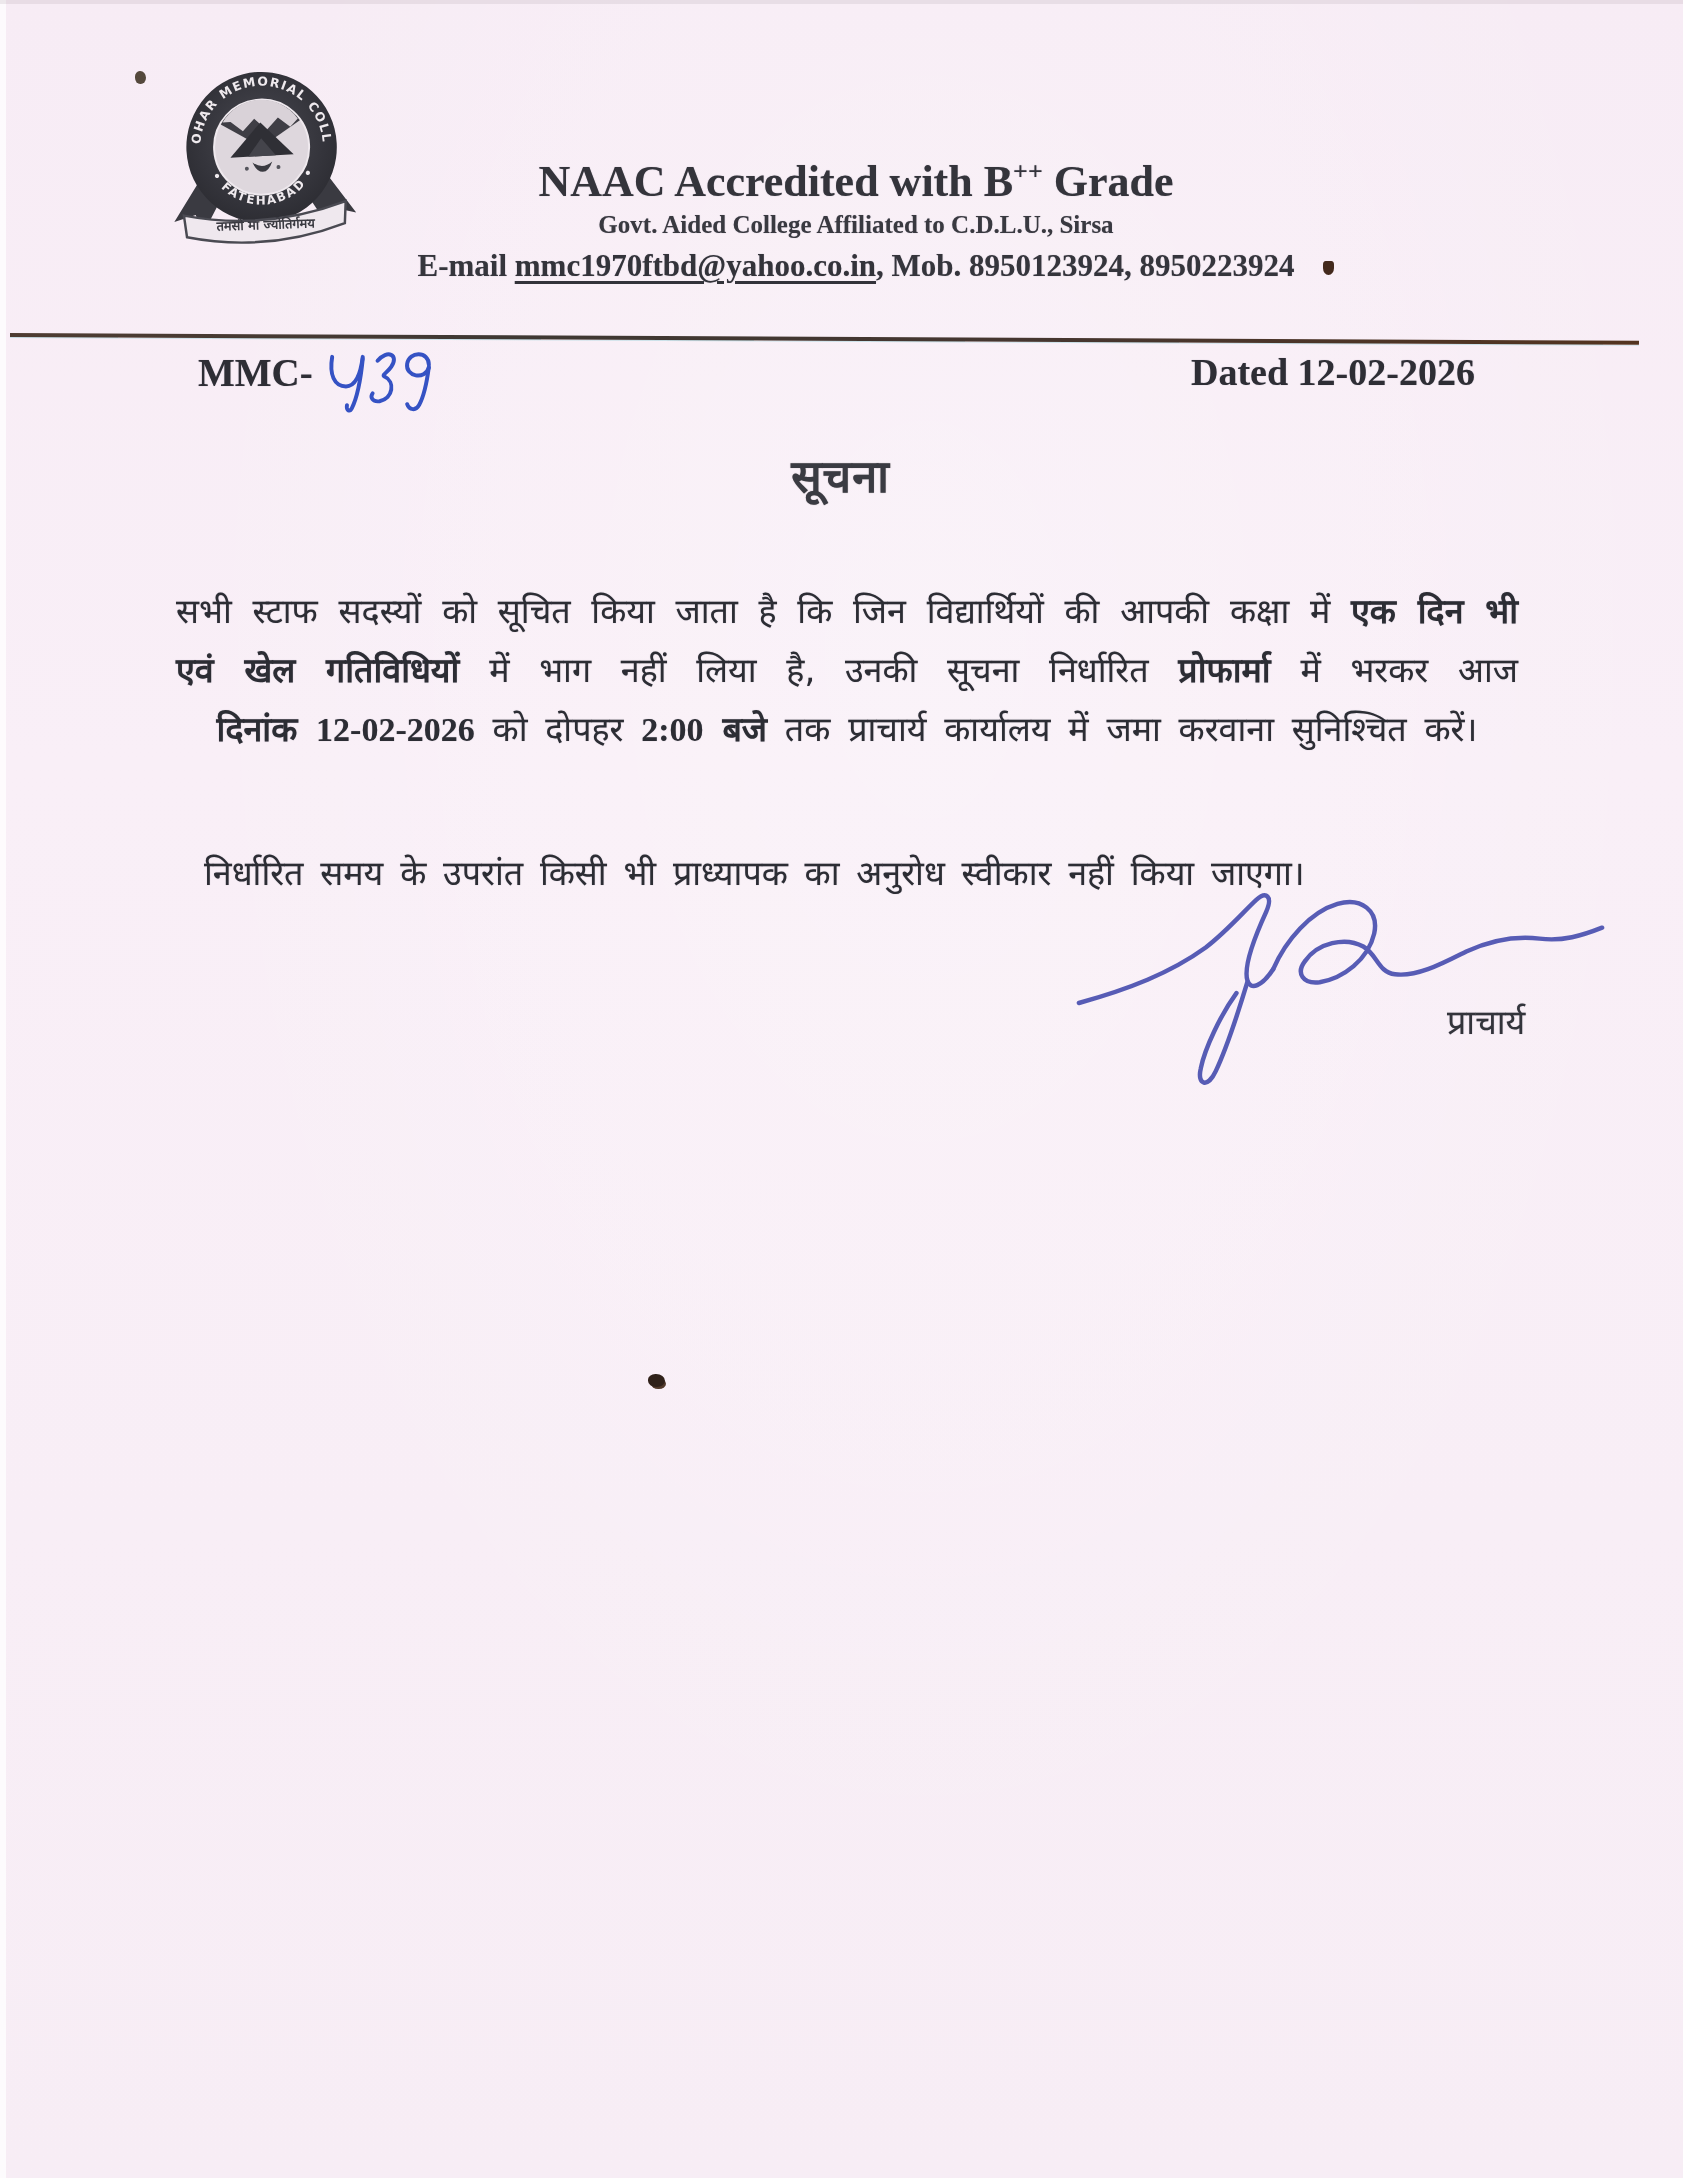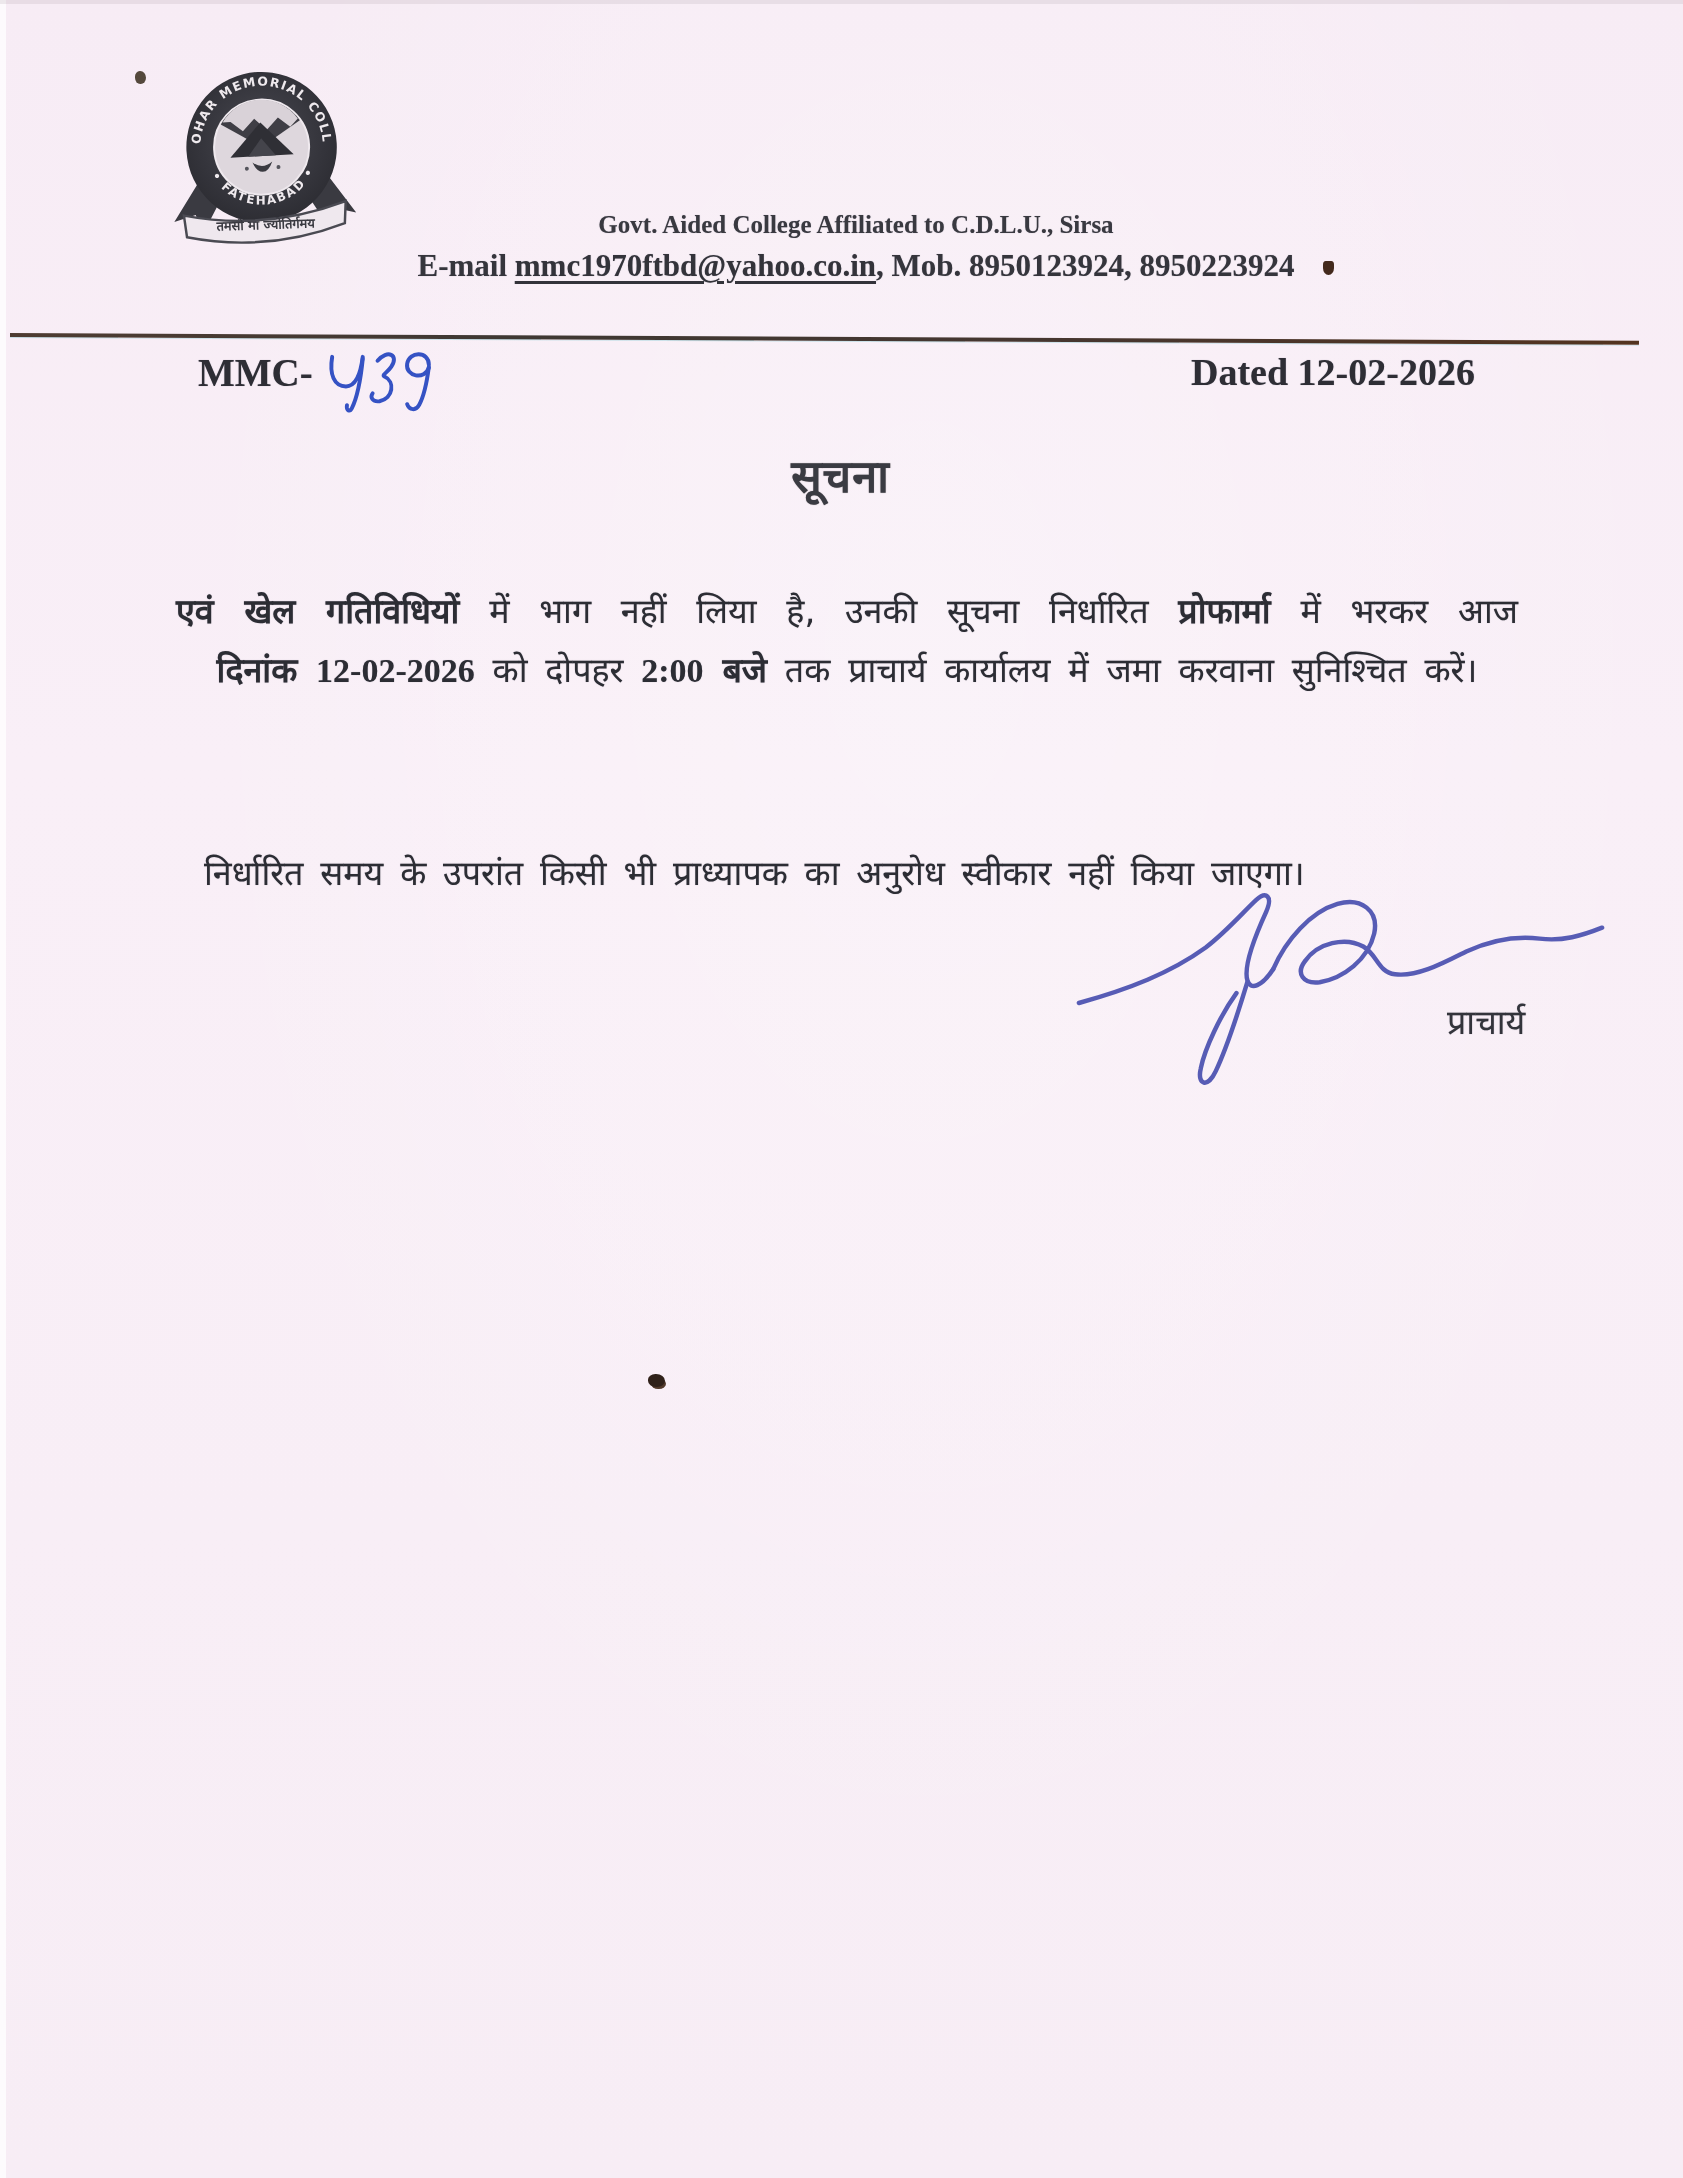--- a/index.html
+++ b/index.html
@@ -139,20 +139,21 @@
         <text font-family="DejaVu Sans, sans-serif" font-size="12" font-weight="bold" fill="#efeaee" letter-spacing="2">
           <textPath href="#arcBot" startOffset="50%" text-anchor="middle">• FATEHABAD •</textPath>
         </text>
 
         <path d="M 20 152 Q 102 172 184 146 L 182 168 Q 102 194 22 174 Z" fill="#efe8ee" stroke="#4a4a52" stroke-width="2.5"></path>
         <text x="102" y="170" text-anchor="middle" font-family="DejaVu Sans, sans-serif" font-size="13" font-weight="bold" fill="#3a3a41" transform="rotate(1 102 166)">तमसो मा ज्योतिर्गमय</text>
       </g>
     </svg>
   </div>
 
+  <div class="head-naac"><span>NAAC Accredited with B</span><sup>++</sup><span> Grade</span></div>
   <div class="head-affil">Govt. Aided College Affiliated to C.D.L.U., Sirsa</div>
   <div class="head-email"><span>E-mail </span><span class="mail">mmc1970ftbd@yahoo.co.in</span><span>, Mob. 8950123924, 8950223924</span></div>
 
   <div class="rule"></div>
 
   <div class="ref-mmc">MMC-</div>
   <div class="ref-number" title="">
     <svg viewBox="0 0 120 74" width="119" height="73">
       <g fill="none" stroke="#3552c4" stroke-width="4" stroke-linecap="round" stroke-linejoin="round">
 
@@ -164,20 +165,21 @@
         <path d="M 108 20 C 108 6 88 6 86 19 C 84 32 104 36 108 23"></path>
         <path d="M 108 22 C 106 38 103 52 98 61 C 95 67 88 66 86 60"></path>
       </g>
     </svg>
   </div>
   <div class="ref-dated">Dated 12-02-2026</div>
 
   <div class="notice-title">सूचना</div>
 
   <div class="notice-body">
+      <div class="body-line just"><span>सभी स्टाफ सदस्यों को सूचित किया जाता है कि जिन विद्यार्थियों की आपकी कक्षा में </span><span class="bd">एक दिन भी</span></div>
       <div class="body-line just"><span class="bd">एवं खेल गतिविधियों</span><span> में भाग नहीं लिया है, उनकी सूचना निर्धारित </span><span class="bd">प्रोफार्मा</span><span> में भरकर आज</span></div>
       <div class="body-line"><span class="bd">दिनांक </span><span class="bd sf">12-02-2026</span><span> को दोपहर </span><span class="bd sf">2:00</span><span class="bd"> बजे</span><span> तक प्राचार्य कार्यालय में जमा करवाना सुनिश्चित करें।</span></div>
     </div>
 
   <div class="para2">निर्धारित समय के उपरांत किसी भी प्राध्यापक का अनुरोध स्वीकार नहीं किया जाएगा।</div>
 
   <div class="sig">
     <svg viewBox="0 0 548 240" width="543" height="238">
       <g fill="none" stroke="#575cb5" stroke-width="4.5" stroke-linecap="round" stroke-linejoin="round">
         <path d="M 12 120 C 62 106 104 90 140 64 C 161 48 179 27 191 16 C 201 7 208 12 201 28 C 190 52 178 83 182 97 C 185 108 197 103 208 86"></path>

